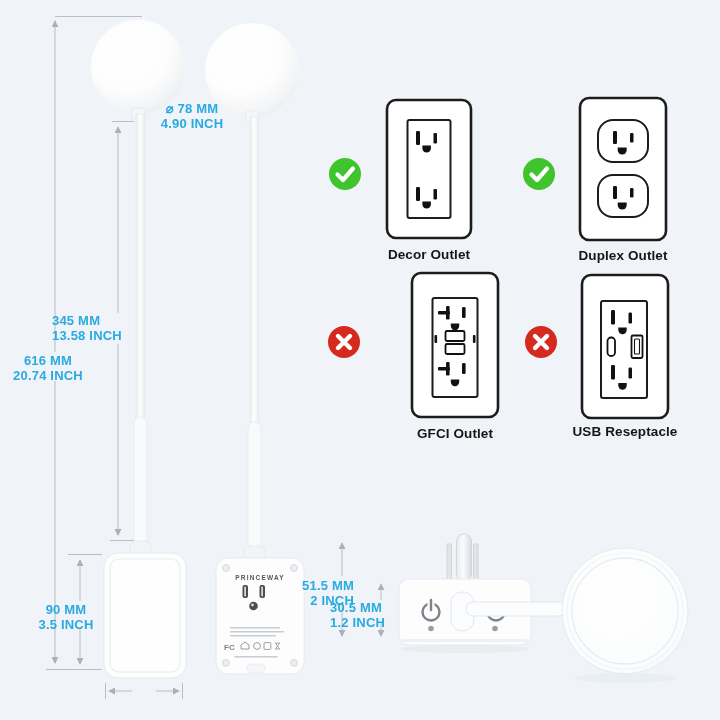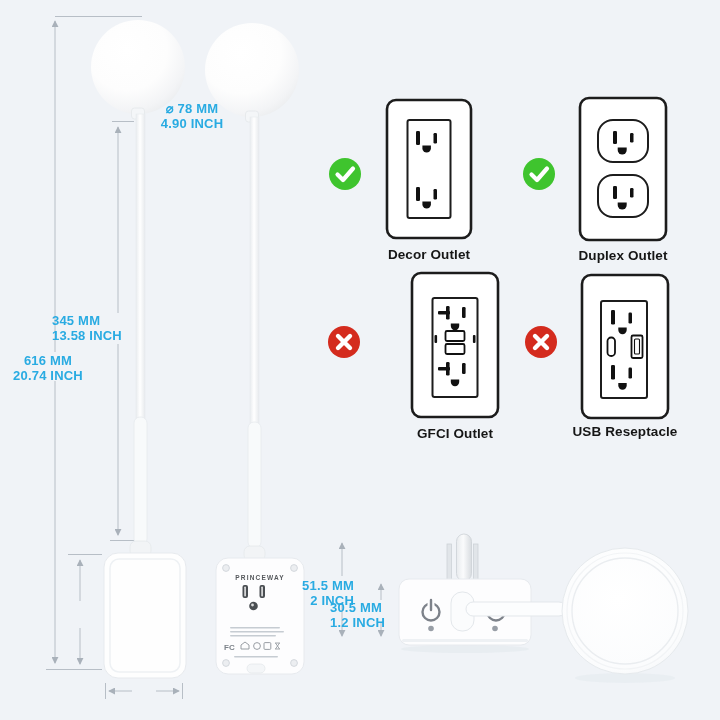--- a/index.html
+++ b/index.html
@@ -284,20 +284,24 @@
     <div>4.90 INCH</div>
   </div>
   <div class="dim dim-neck">
     <div>345 MM</div>
     <div>13.58 INCH</div>
   </div>
   <div class="dim dim-total">
     <div>616 MM</div>
     <div>20.74 INCH</div>
   </div>
+  <div class="dim dim-base-h">
+    <div>90 MM</div>
+    <div>3.5 INCH</div>
+  </div>
   <div class="dim dim-side-a">
     <div>51.5 MM</div>
     <div>2 INCH</div>
   </div>
   <div class="dim dim-side-b">
     <div>30.5 MM</div>
     <div>1.2 INCH</div>
   </div>
 
 </div>

